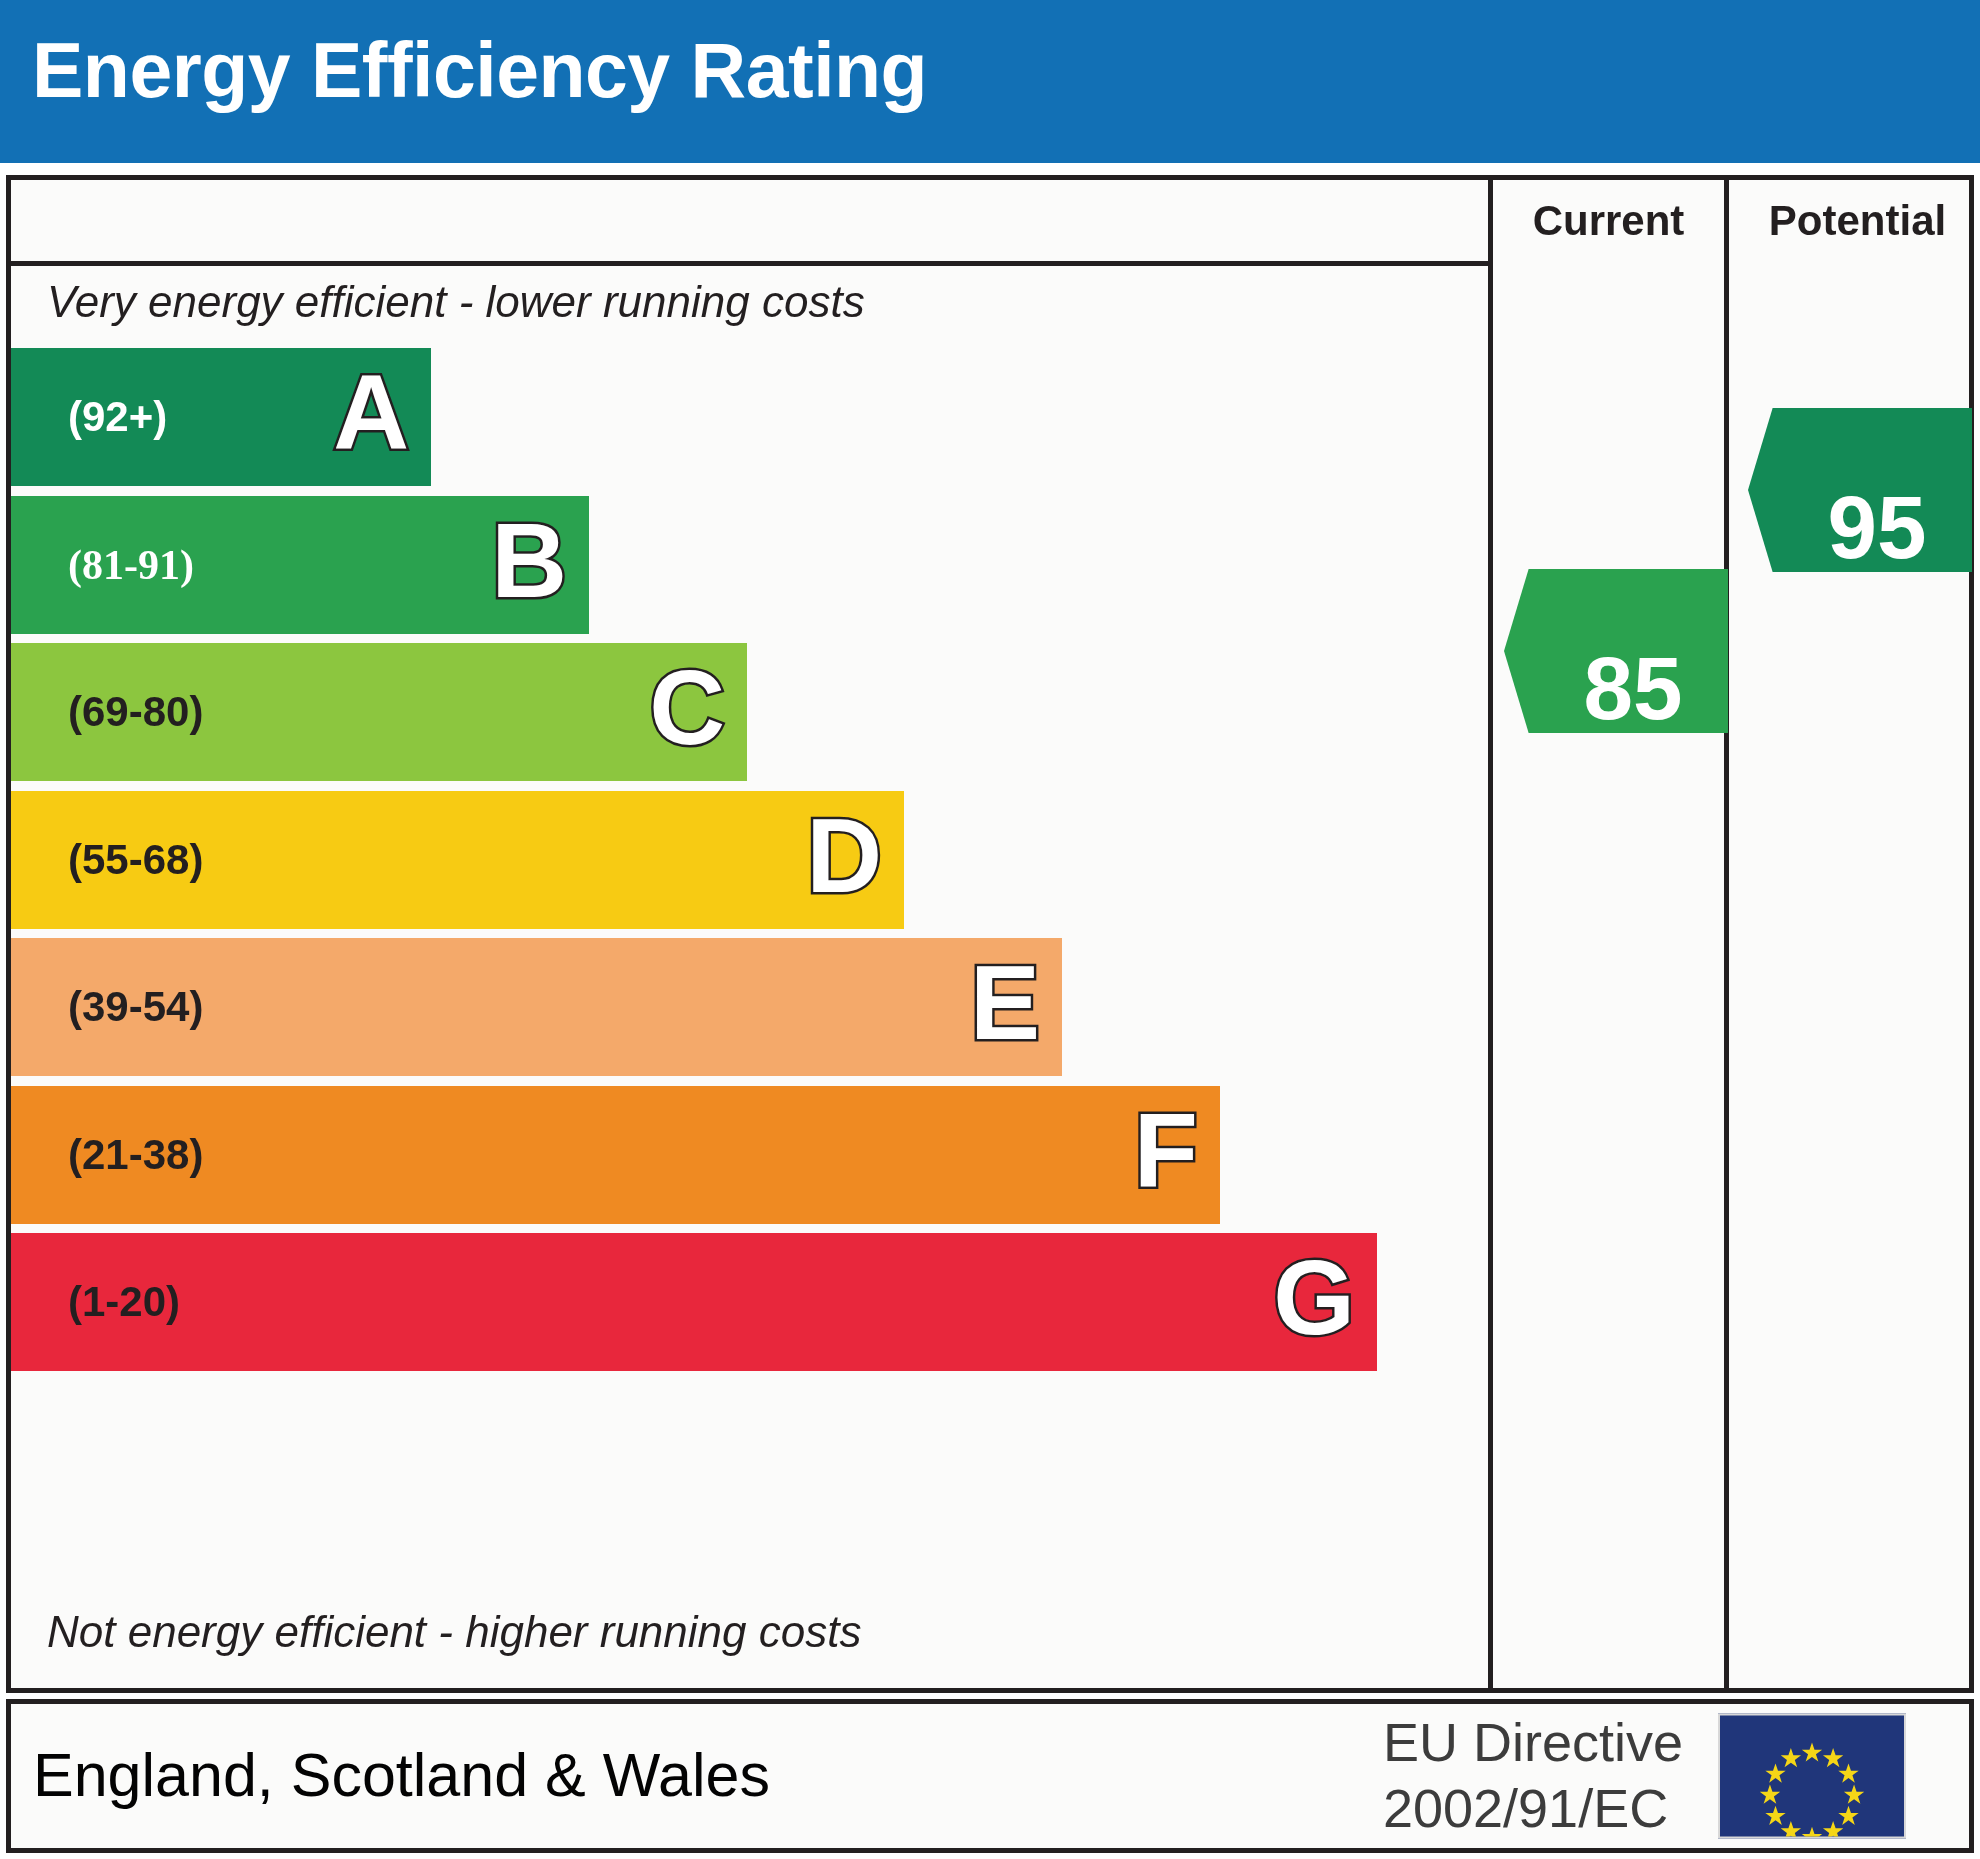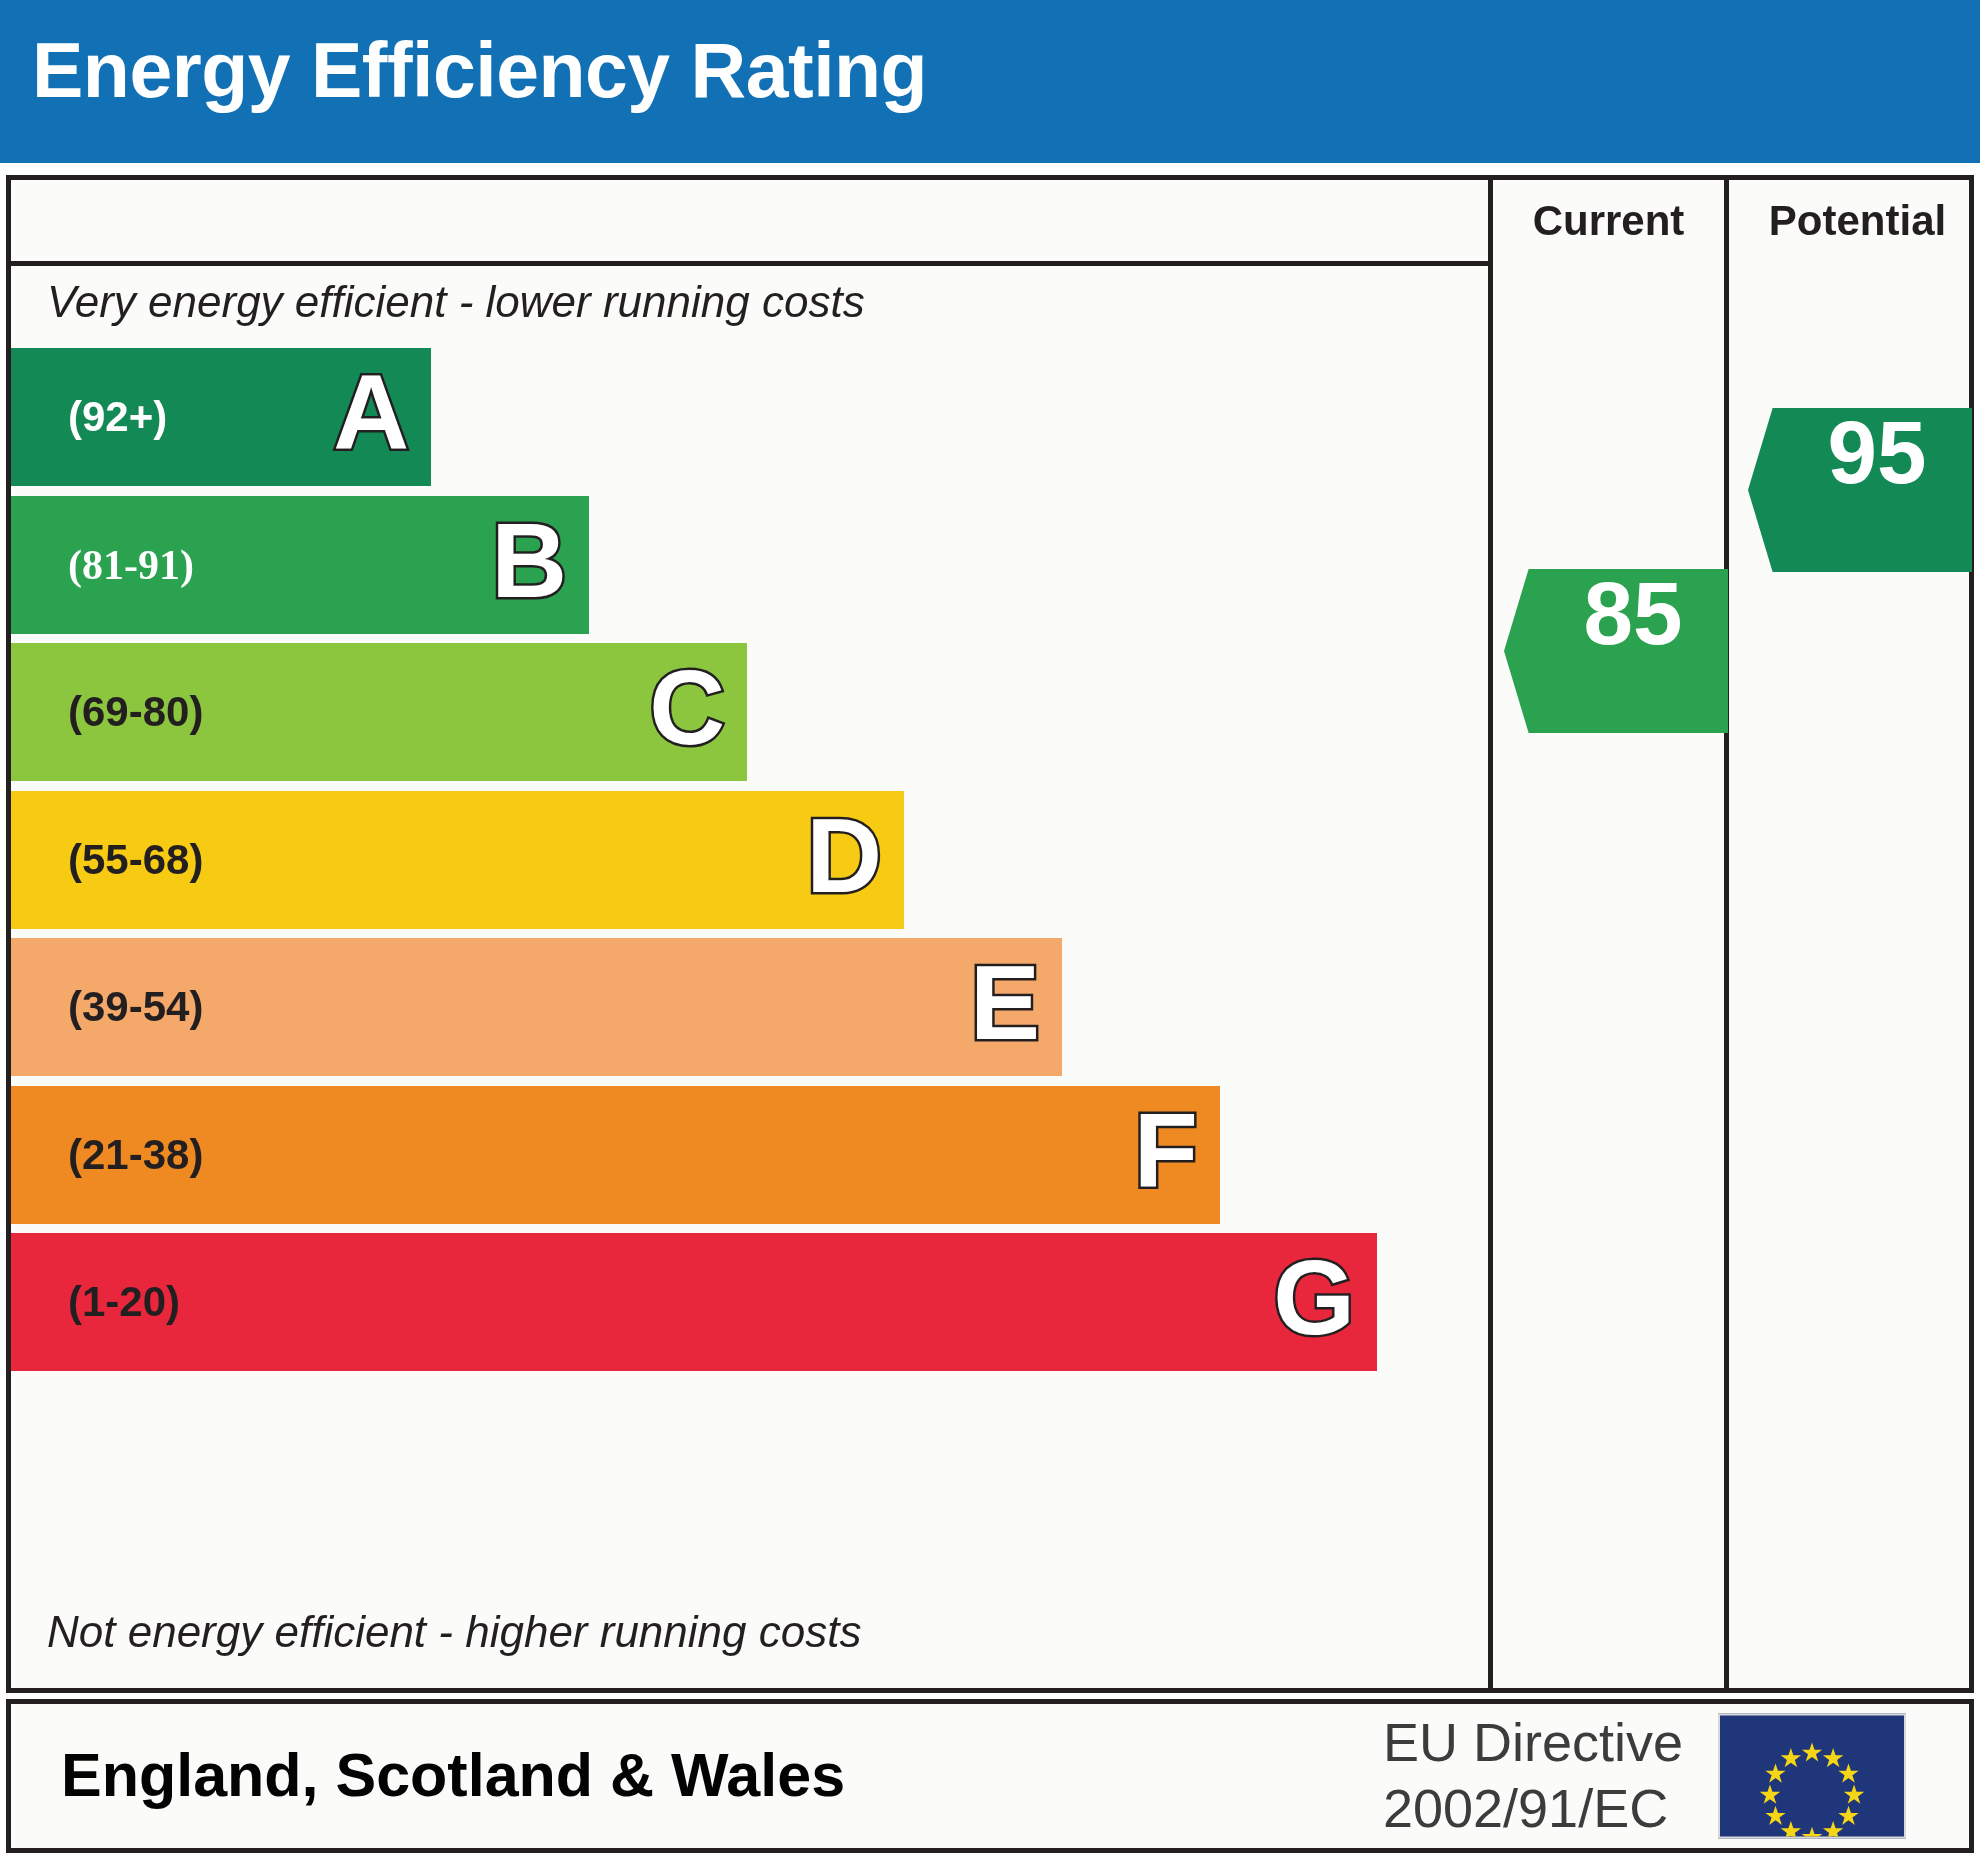--- a/index.html
+++ b/index.html
@@ -109,21 +109,21 @@
     color: #ffffff;
     -webkit-text-stroke: 5px #231f20;
     paint-order: stroke fill;
   }
 
   
   .pointer {
     position: absolute;
     height: 164px;
     display: flex;
-    align-items: flex-start;
+    align-items: flex-end;
     justify-content: center;
     clip-path: polygon(11% 0%, 100% 0%, 100% 100%, 11% 100%, 0% 50%);
   }
   .pointer .value {
     font-size: 89px;
     font-weight: bold;
     color: #ffffff;
     line-height: 1;
     padding-left: 34px;
   }
@@ -131,24 +131,24 @@
   
   .footer {
     position: absolute;
     left: 6px; top: 1699px;
     width: 1968px; height: 154px;
     border: 5px solid #231f20;
     background: #fbfbfa;
   }
   .footer .region {
     position: absolute;
-    left: 50px; top: 50%;
+    left: 22px; top: 50%;
     transform: translateY(-52%);
     font-size: 61px;
-    font-weight: bold;
+    font-weight: normal;
     color: #030303;
     white-space: nowrap;
   }
   .footer .directive {
     position: absolute;
     right: 286px; top: 50%;
     transform: translateY(-50%);
     text-align: left;
     font-size: 54px;
     color: #3c3c3c;

